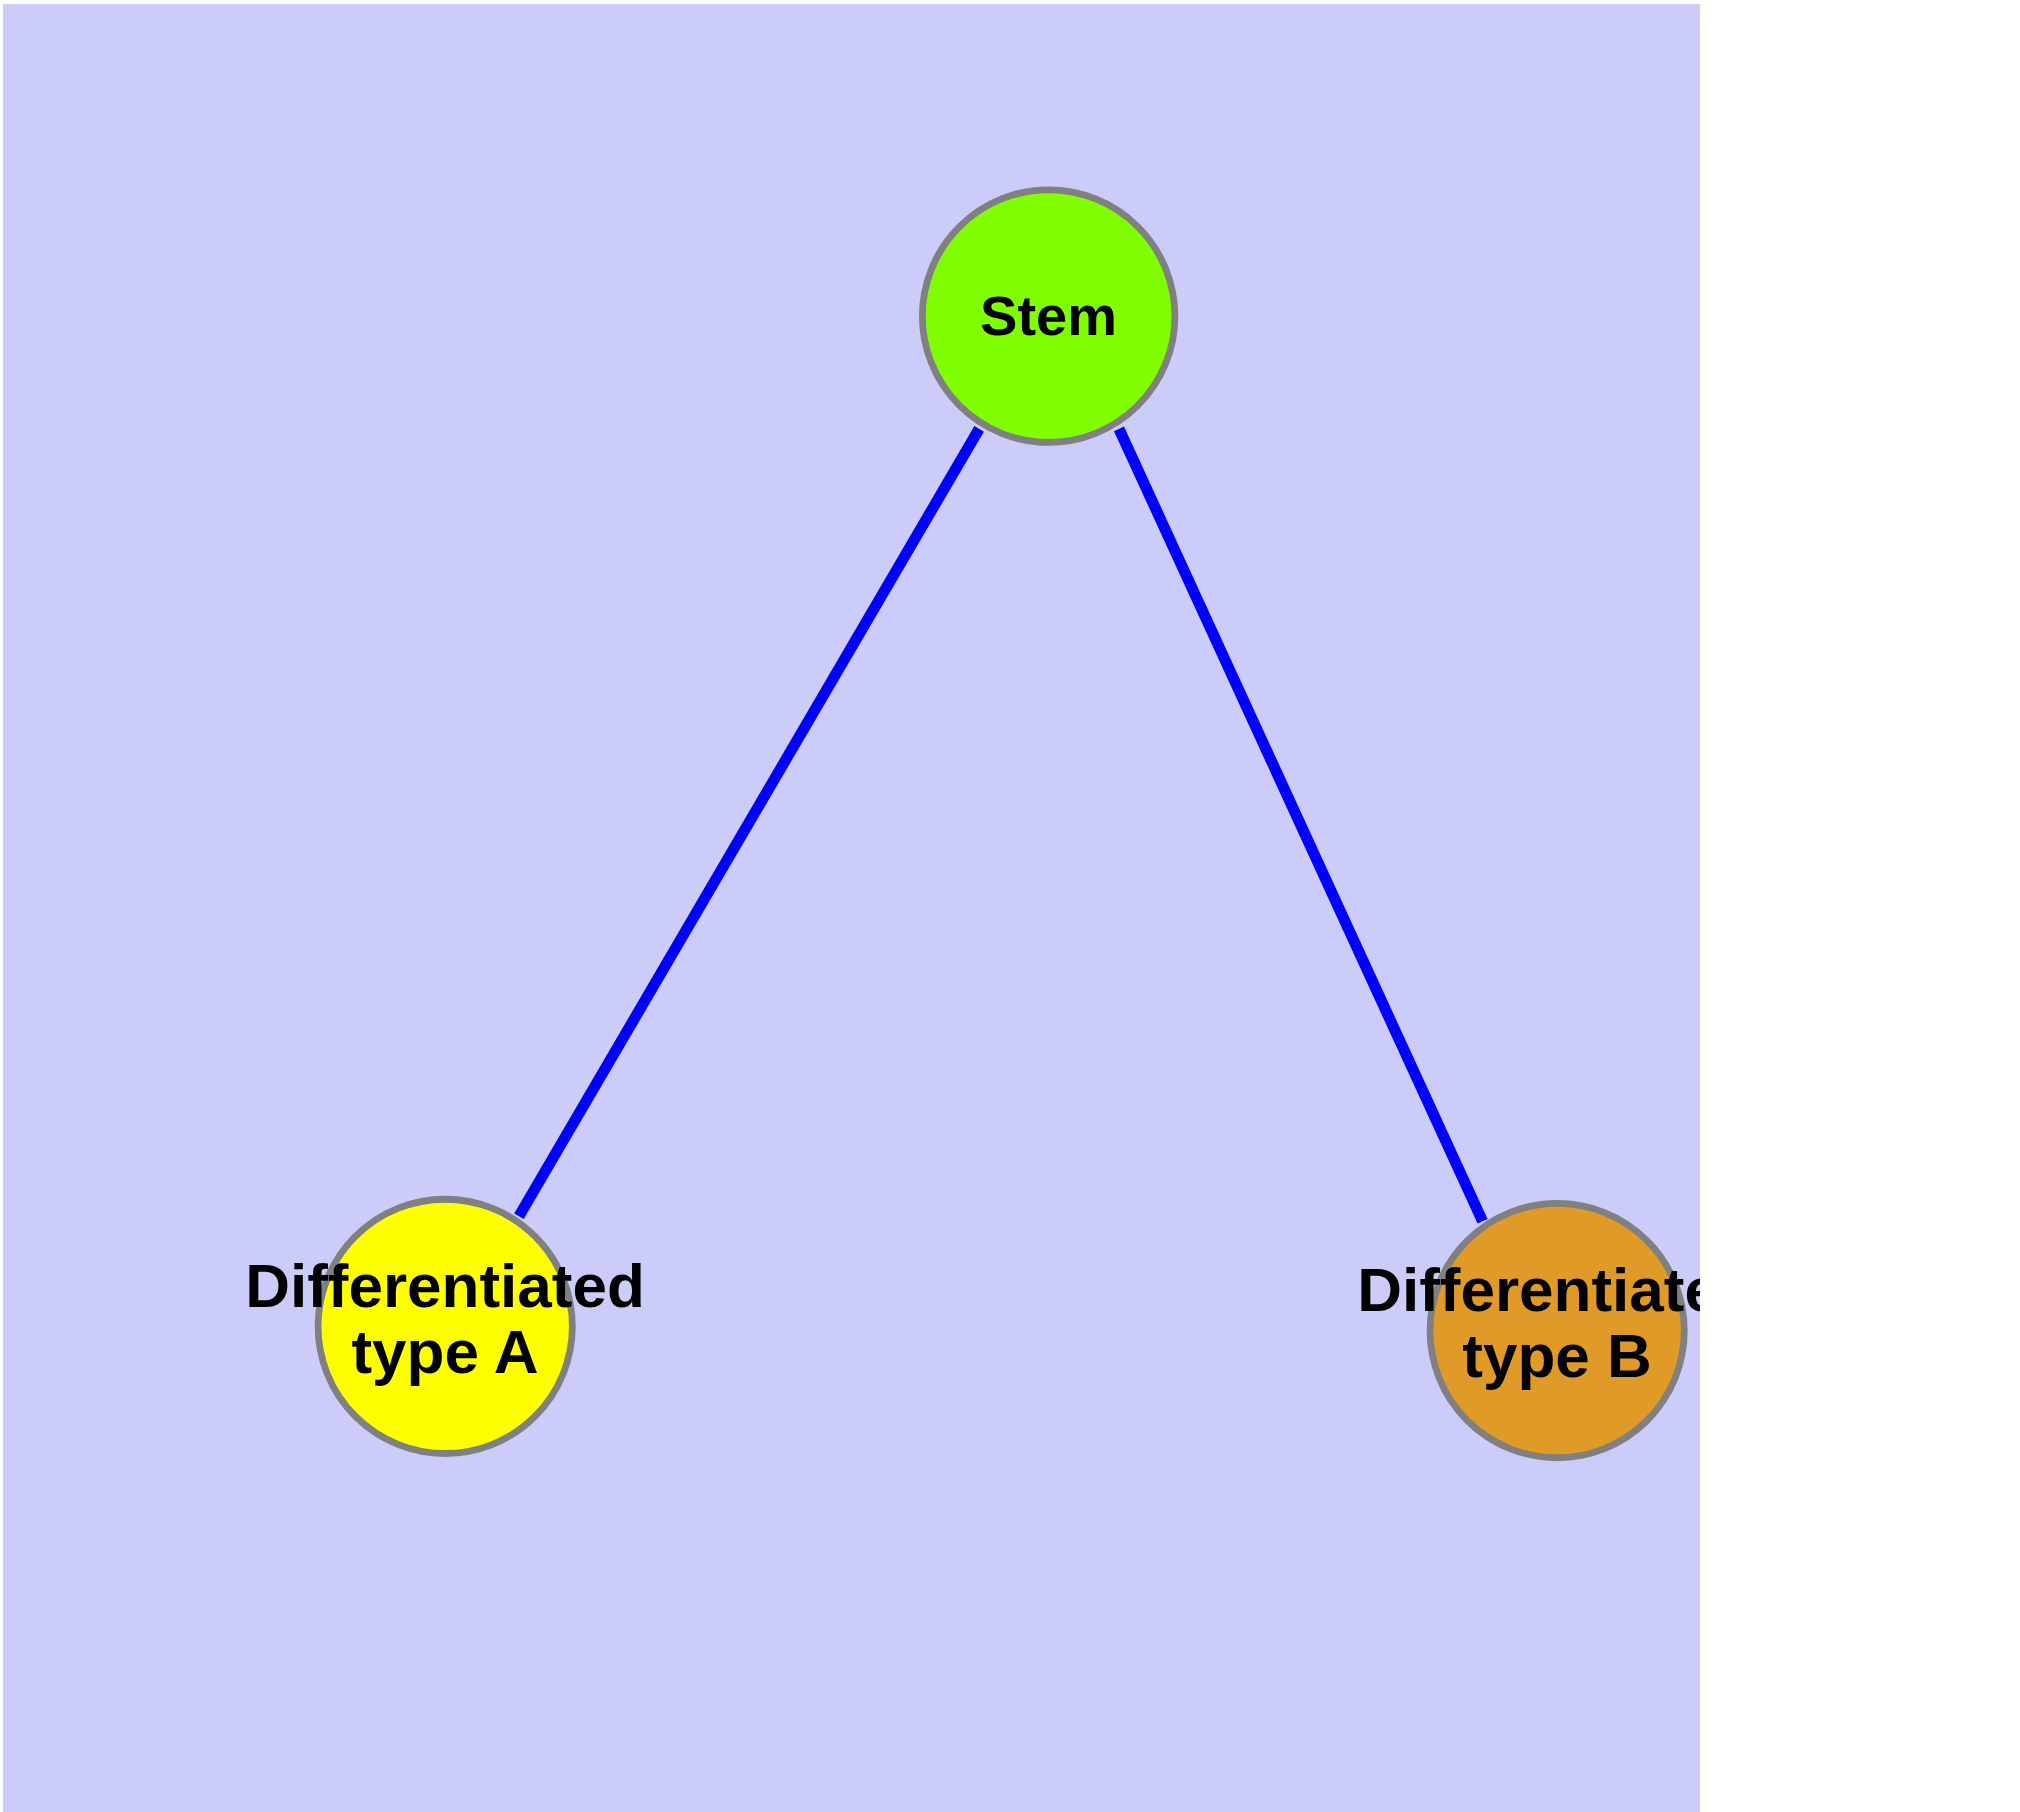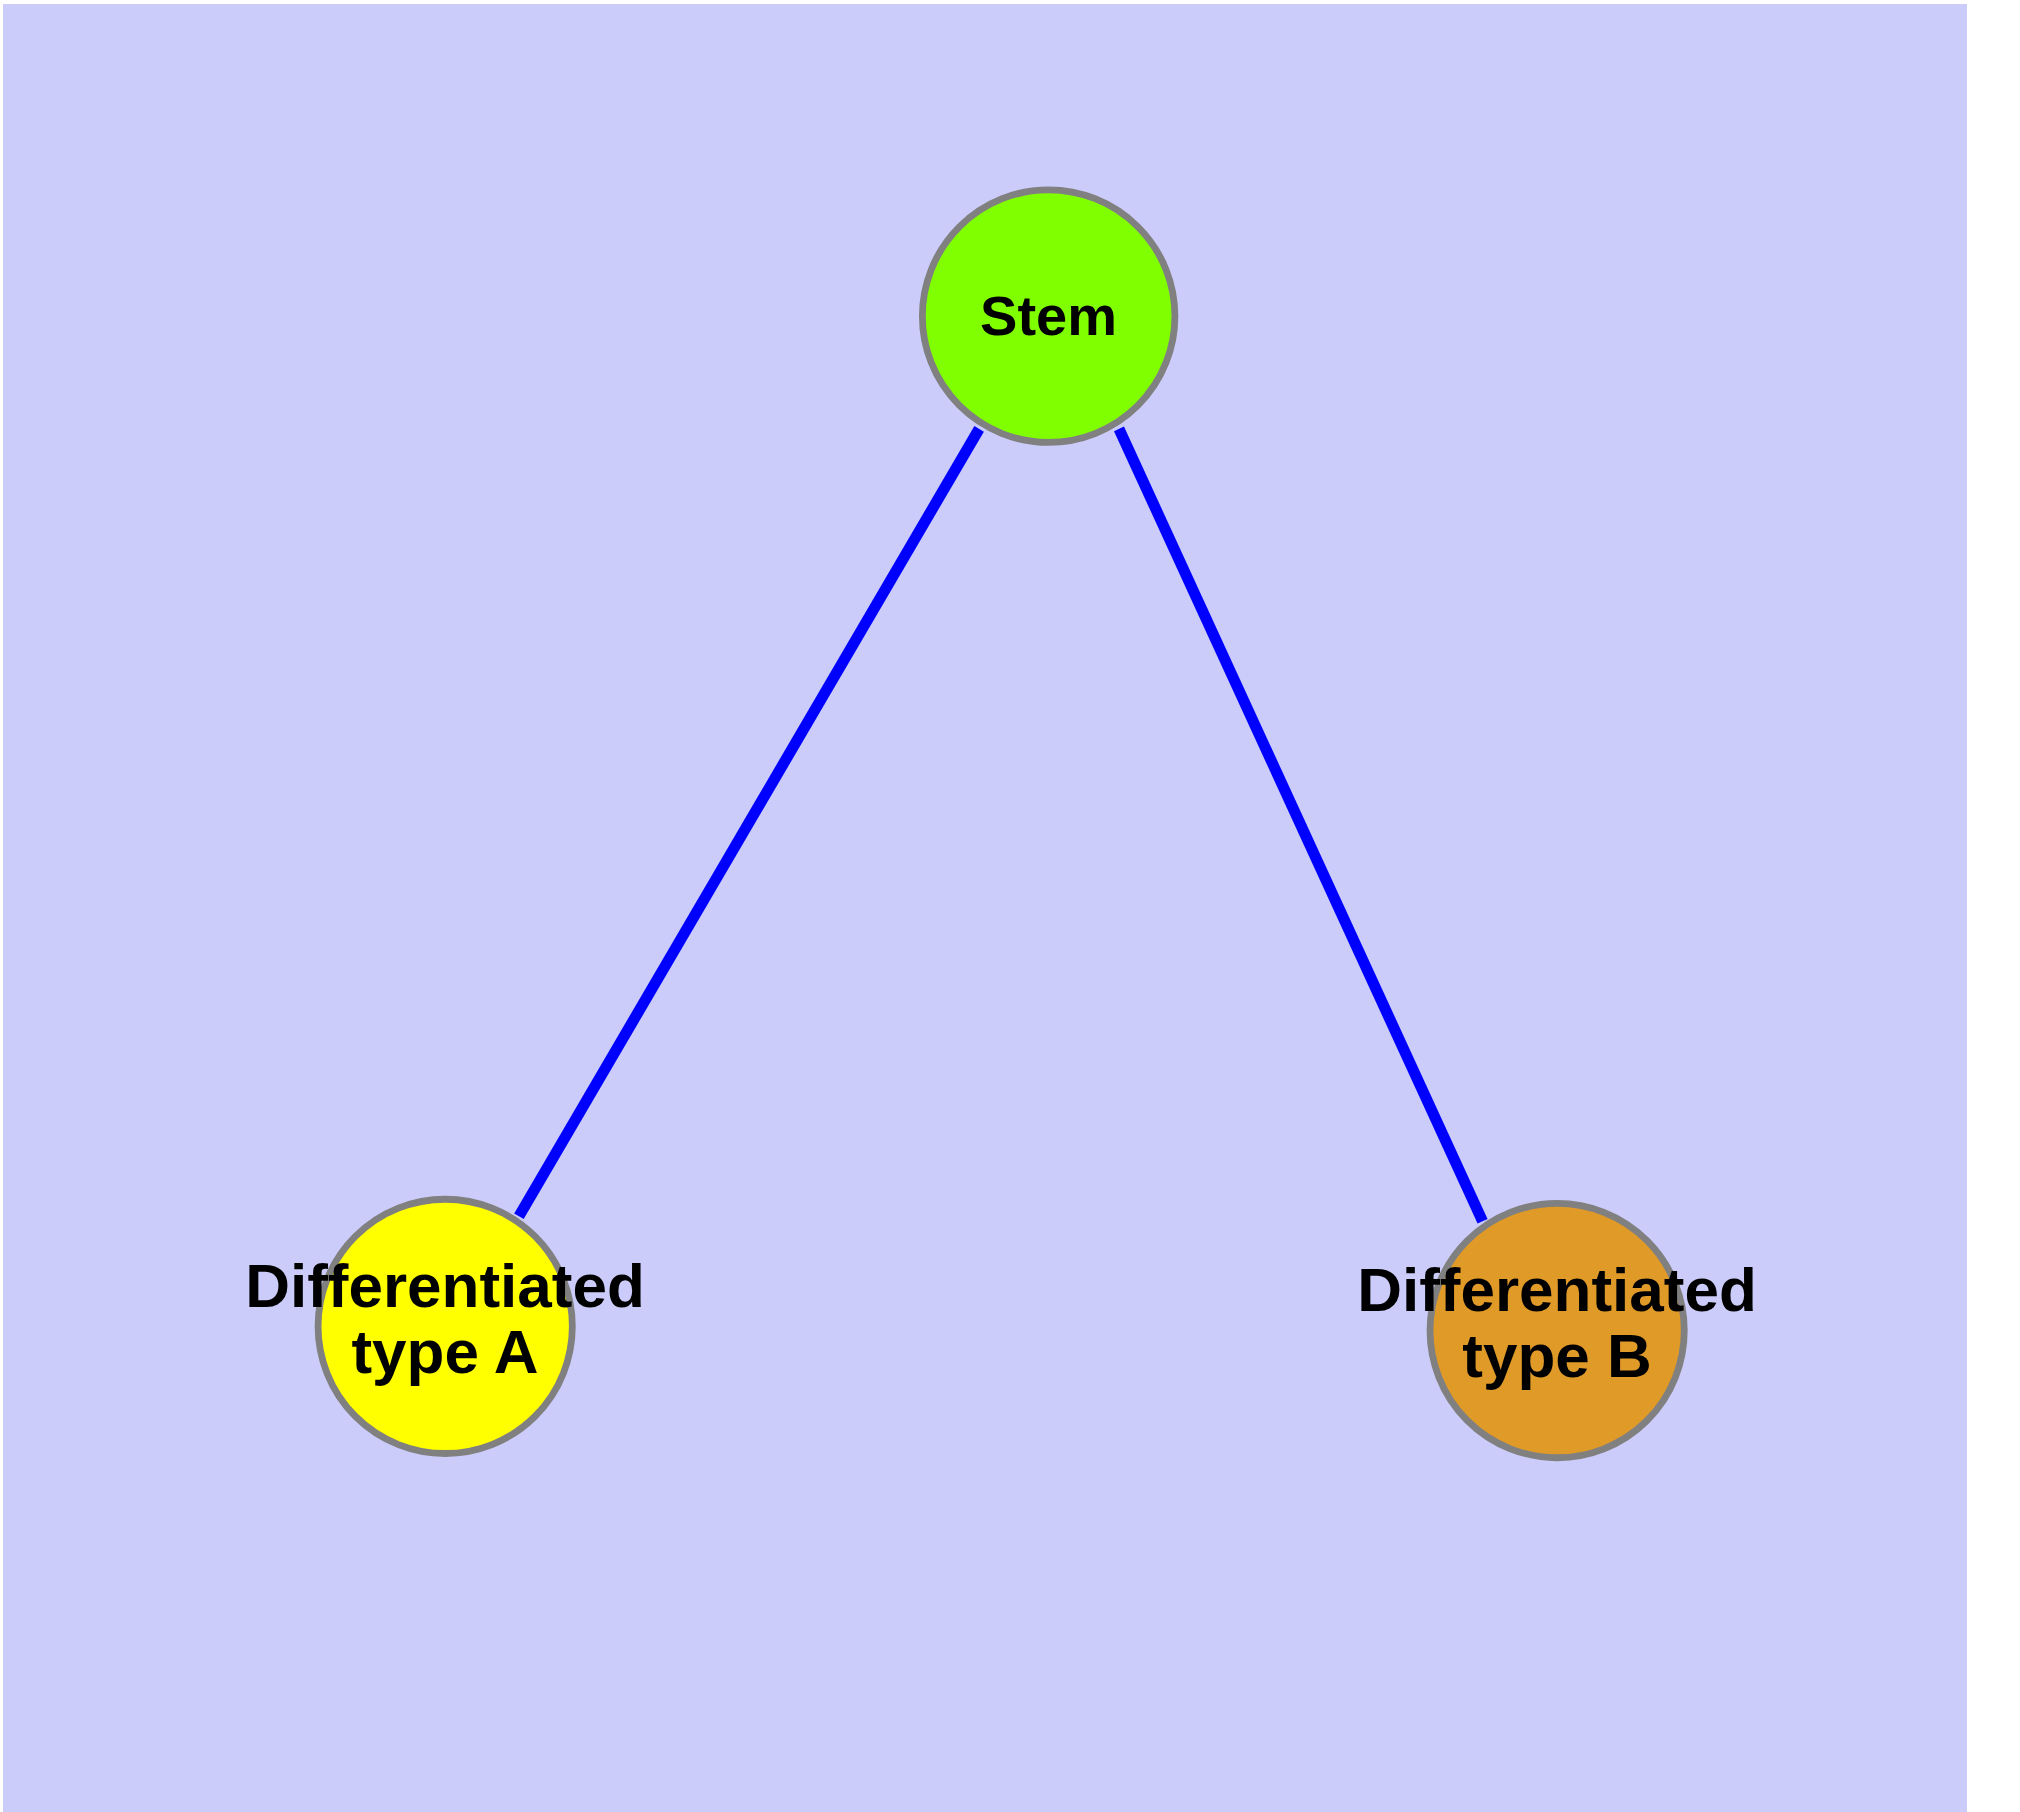--- a/index.html
+++ b/index.html
@@ -3,21 +3,21 @@
 <meta charset="utf-8">
 <title>Cell Differentiation Graph</title>
 <style>
   html, body {
     margin: 0;
     padding: 0;
     background: #ffffff;
   }
   #canvas {
     position: relative;
-    width: 1967px;
+    width: 1700px;
     height: 1812px;
     background: #ffffff;
     overflow: hidden;
     font-family: "Liberation Sans", "DejaVu Sans", sans-serif;
   }
   #plot-area {
     position: absolute;
     left: 2.5px;
     top: 4.2px;
     width: 2018px;

